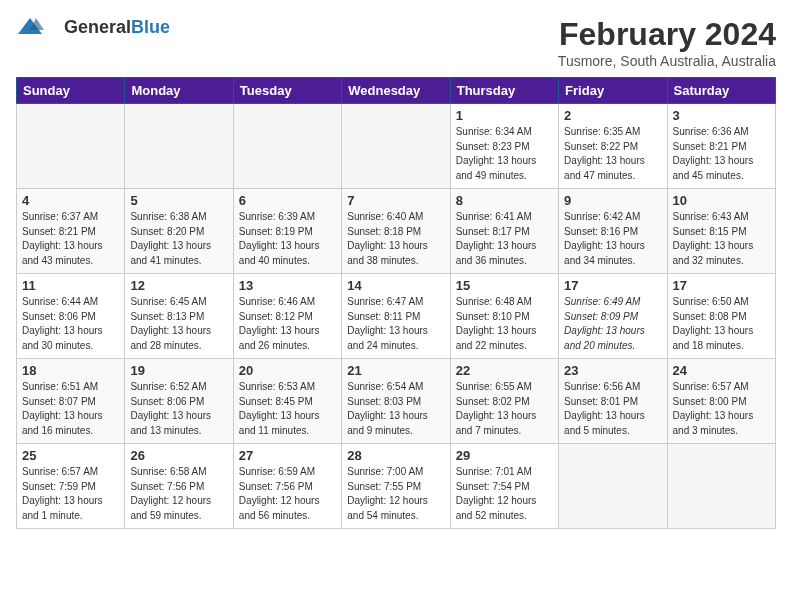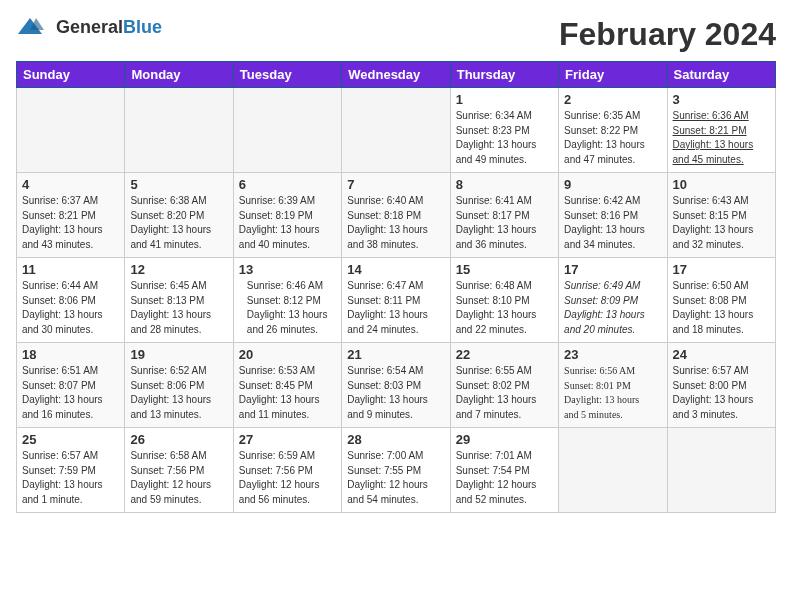--- a/index.html
+++ b/index.html
@@ -12,21 +12,21 @@
     }
     .header-area {
       display: flex;
       justify-content: space-between;
       align-items: flex-start;
       margin-bottom: 8px;
     }
     .logo {
       display: flex;
       align-items: center;
-      gap: 12px;
+      gap: 20px;
     }
     .logo-text-general {
       font-size: 18px;
       font-weight: bold;
       color: #333;
     }
     .logo-text-blue {
       font-size: 18px;
       font-weight: bold;
       color: #2a7ab5;
@@ -46,21 +46,21 @@
     .sub-title {
       font-size: 14px;
       color: #555;
     }
     table {
       width: 100%;
       border-collapse: collapse;
       table-layout: fixed;
     }
     th {
-      background-color: #6d28d9;
+      background-color: #4c1d95;
       color: #fff;
       text-align: left;
       padding: 5px 6px;
       font-size: 13px;
       border: 1px solid #1a5a8a;
     }
     td {
       border: 1px solid #ccc;
       vertical-align: top;
       padding: 4px 5px;
@@ -98,20 +98,21 @@
     <svg class="logo-icon" viewBox="0 0 28 22" xmlns="http://www.w3.org/2000/svg">
       <polygon points="14,2 26,18 2,18" fill="#2a7ab5"></polygon>
       <polygon points="20,2 28,14 14,14" fill="#1a5a8a" opacity="0.6"></polygon>
     </svg>
     <div>
       <span class="logo-text-general">General</span><span class="logo-text-blue">Blue</span>
     </div>
   </div>
   <div class="title-area">
     <div class="main-title">February 2024</div>
+    <div class="sub-title">Tusmore, South Australia, Australia</div>
   </div>
 </div>
 
 <table>
   <thead>
     <tr id="header-row">
         <th>Sunday</th>
         <th>Monday</th>
         <th>Tuesday</th>
         <th>Wednesday</th>
@@ -135,21 +136,21 @@
         </td>
         <td>
           <span class="day-number">2</span>
           <div class="day-info" style="white-space: pre-line;">Sunrise: 6:35 AM
 Sunset: 8:22 PM
 Daylight: 13 hours
 and 47 minutes.</div>
         </td>
         <td>
           <span class="day-number">3</span>
-          <div class="day-info" style="white-space: pre-line; text-decoration: underline;">Sunrise: 6:36 AM
+          <div class="day-info" style="white-space: pre-line;">Sunrise: 6:36 AM
 Sunset: 8:21 PM
 Daylight: 13 hours
 and 45 minutes.</div>
         </td>
       </tr>
       <tr>
         <td>
           <span class="day-number">4</span>
           <div class="day-info" style="white-space: pre-line;">Sunrise: 6:37 AM
 Sunset: 8:21 PM
@@ -209,21 +210,21 @@
         </td>
         <td>
           <span class="day-number">12</span>
           <div class="day-info" style="white-space: pre-line;">Sunrise: 6:45 AM
 Sunset: 8:13 PM
 Daylight: 13 hours
 and 28 minutes.</div>
         </td>
         <td>
           <span class="day-number">13</span>
-          <div class="day-info" style="white-space: pre-line; margin-left: 8px;">Sunrise: 6:46 AM
+          <div class="day-info" style="white-space: pre-line;">Sunrise: 6:46 AM
 Sunset: 8:12 PM
 Daylight: 13 hours
 and 26 minutes.</div>
         </td>
         <td>
           <span class="day-number">14</span>
           <div class="day-info" style="white-space: pre-line;">Sunrise: 6:47 AM
 Sunset: 8:11 PM
 Daylight: 13 hours
 and 24 minutes.</div>
@@ -281,21 +282,21 @@
         </td>
         <td>
           <span class="day-number">22</span>
           <div class="day-info" style="white-space: pre-line;">Sunrise: 6:55 AM
 Sunset: 8:02 PM
 Daylight: 13 hours
 and 7 minutes.</div>
         </td>
         <td>
           <span class="day-number">23</span>
-          <div class="day-info" style="white-space: pre-line; font-family: Liberation Serif, serif;">Sunrise: 6:56 AM
+          <div class="day-info" style="white-space: pre-line;">Sunrise: 6:56 AM
 Sunset: 8:01 PM
 Daylight: 13 hours
 and 5 minutes.</div>
         </td>
         <td>
           <span class="day-number">24</span>
           <div class="day-info" style="white-space: pre-line;">Sunrise: 6:57 AM
 Sunset: 8:00 PM
 Daylight: 13 hours
 and 3 minutes.</div>

